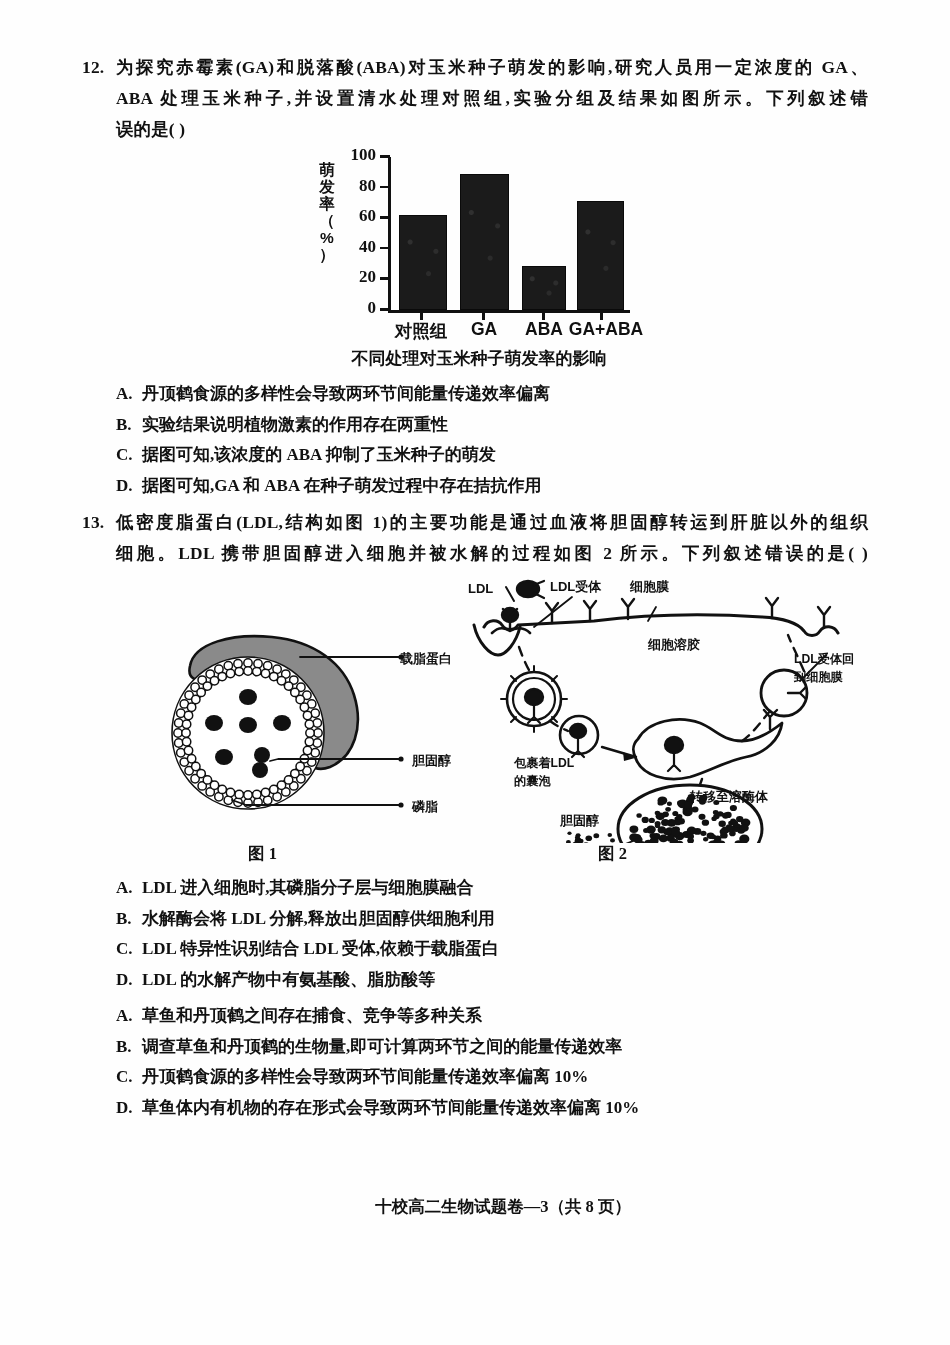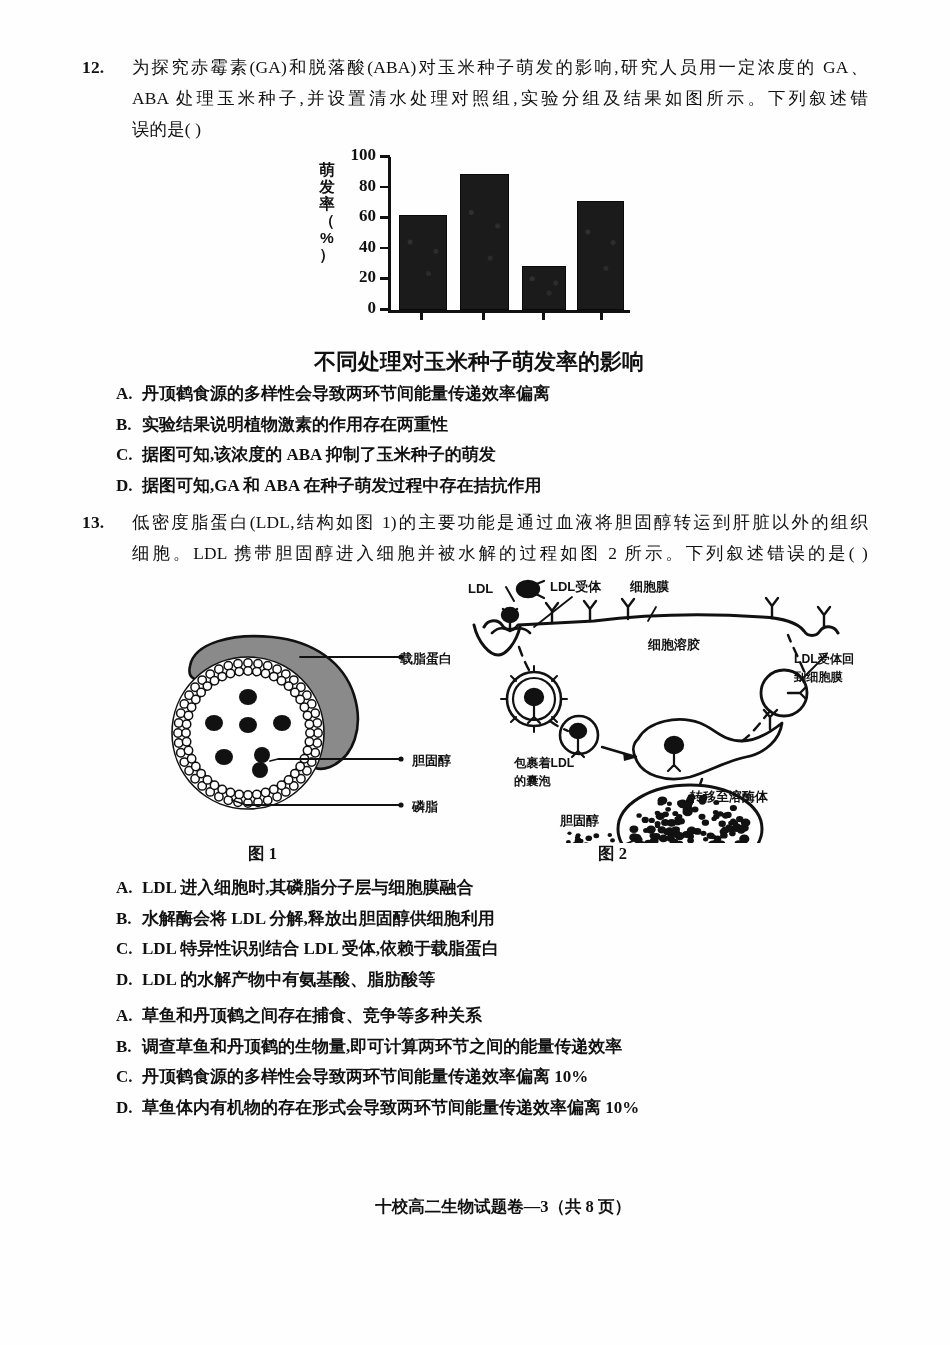--- a/index.html
+++ b/index.html
@@ -44,22 +44,22 @@
   .q-num {
     position: absolute;
     left: 0;
     top: 0;
     width: 34px;
     font-size: 17.4px;
     line-height: 31px;
     font-weight: 600;
   }
   .q-text {
-    margin-left: 50px;
-    font-weight: 400;
+    margin-left: 34px;
+    font-weight: 700;
   }
   .q-text .ln { display: block; }
   .q-text .ln.just {
     text-align: justify;
     text-align-last: justify;
   }
 
   
   .options {
     margin-left: 34px;
@@ -185,21 +185,21 @@
     white-space: nowrap;
     text-align: center;
     transform: translateX(-50%);
   }
   .chart-caption {
     position: absolute;
     left: 0;
     top: 198px;
     width: 330px;
     text-align: center;
-    font-size: 22px;
+    font-size: 17px;
     font-weight: 700;
     font-family: Liberation Mono, monospace;
     white-space: nowrap;
   }
 
   
   .fig-ldl {
     position: relative;
     width: 786px;
     height: 300px;
@@ -305,20 +305,26 @@
               <div class="bar" id="bar2" style="left: 131px; width: 44px; height: 44.4px;"></div>
               <div class="bar" id="bar3" style="left: 186px; width: 47px; height: 108.6px;"></div>
             </div>
 
             <div class="xtick" style="left:76px;"></div>
             <div class="xtick" style="left:138px;"></div>
             <div class="xtick" style="left:198px;"></div>
             <div class="xtick" style="left:256px;"></div>
           </div>
 
+          <div class="xlabels">
+            <div class="xlab" style="left:77px;">对照组</div>
+            <div class="xlab" style="left:140px;">GA</div>
+            <div class="xlab" style="left:200px;">ABA</div>
+            <div class="xlab" style="left:262px;">GA+ABA</div>
+          </div>
 
           <div class="chart-caption">不同处理对玉米种子萌发率的影响</div>
         </div>
       </div>
 
       <div class="options">
         <div class="opt">
           <span class="opt-letter">A.</span>
           <span class="opt-text">丹顶鹤食源的多样性会导致两环节间能量传递效率偏离</span>
         </div>

